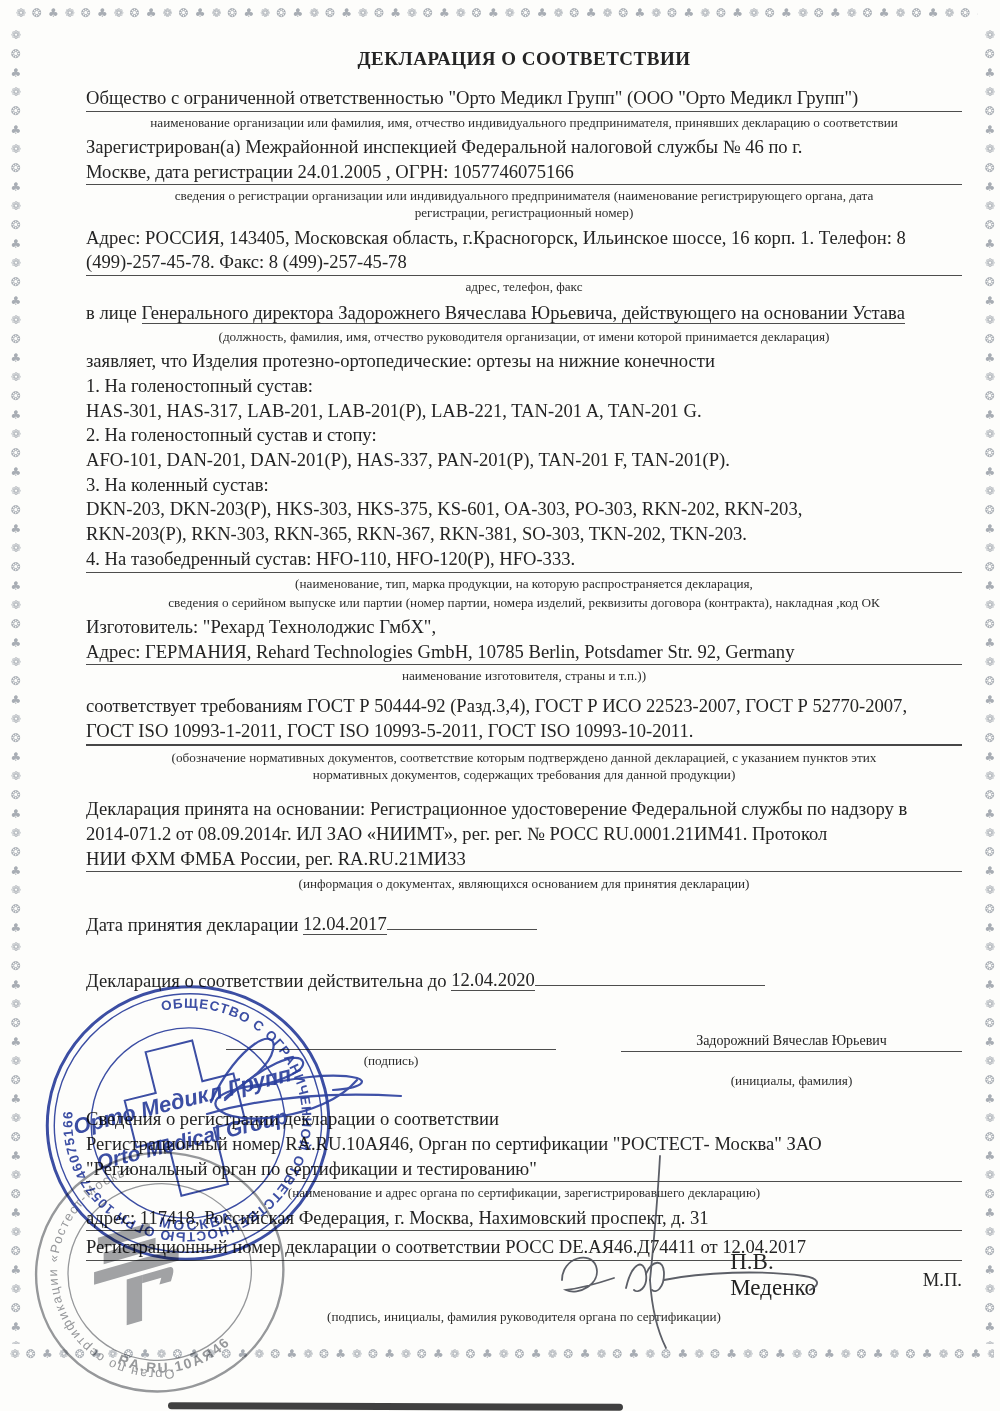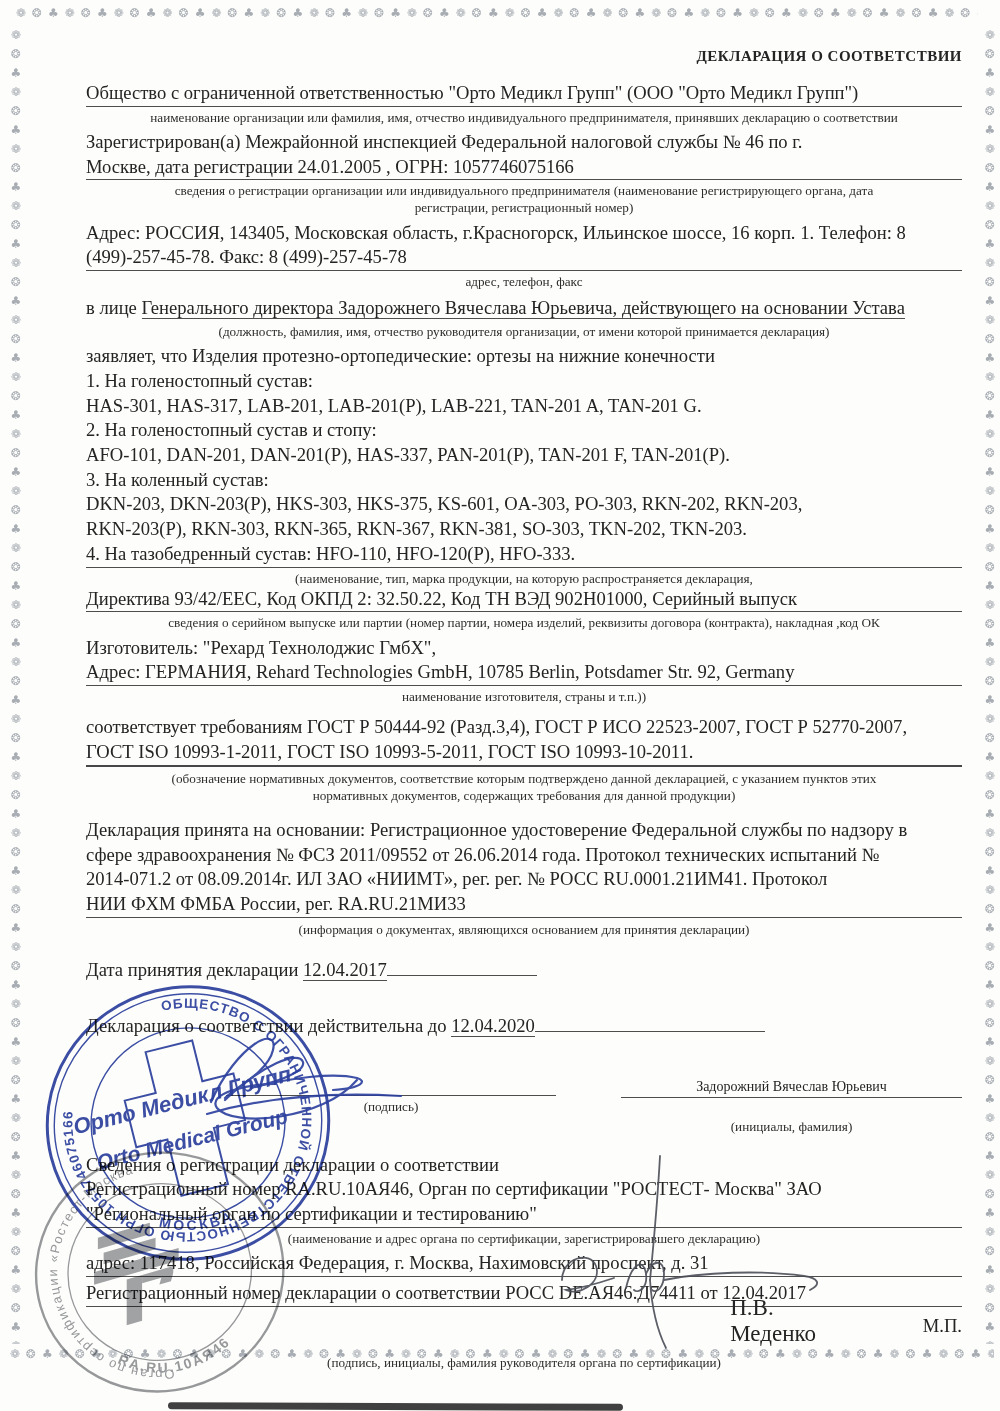--- a/index.html
+++ b/index.html
@@ -17,21 +17,21 @@
   .border-bottom{top:1347px;left:10px;width:984px;height:22px;}
   .border-left,.border-right{writing-mode:vertical-rl;text-orientation:upright;width:20px;height:1316px;top:28px;letter-spacing:5px;}
   .border-left{left:3px;}
   .border-right{left:977px;}
   
   .content{position:absolute;left:86px;top:38px;width:876px;}
   .t{font-size:18.6px;line-height:1.33;}
   .hint{font-size:13.2px;line-height:1.3;text-align:center;color:#2d2d2d;}
   .ul{border-bottom:1.6px solid #4d4d4d;}
   .ul2{border-bottom:2.6px solid #474747;}
-  .title{font-size:15px;font-weight:bold;text-align:right;letter-spacing:.5px;margin:10px 0 16px 0;}
+  .title{font-size:19px;font-weight:bold;text-align:center;letter-spacing:.5px;margin:10px 0 16px 0;}
   .mt4{margin-top:4px;}.mt6{margin-top:6px;}
   .mt10{margin-top:10px;}.mt14{margin-top:14px;}.mt18{margin-top:18px;}.mt30{margin-top:30px;}
   .tail-line{display:inline-block;border-bottom:1.6px solid #4d4d4d;height:1em;vertical-align:baseline;}
   
   .sig-row{display:flex;margin-top:14px;}
   .sig-col-left{width:330px;margin-left:140px;}
   .sig-col-right{flex:1;margin-left:65px;}
   .sig-line{height:42px;border-bottom:1.5px solid #4d4d4d;}
   .sig-name{font-size:14px;text-align:center;height:42px;display:flex;align-items:flex-end;justify-content:center;border-bottom:1.5px solid #4d4d4d;padding-bottom:2px;}
   
@@ -76,35 +76,33 @@
     <div class="t">1. На голеностопный сустав:</div>
     <div class="t">HAS-301, HAS-317, LAB-201, LAB-201(P), LAB-221, TAN-201 A, TAN-201 G.</div>
     <div class="t">2. На голеностопный сустав и стопу:</div>
     <div class="t">AFO-101, DAN-201, DAN-201(P), HAS-337, PAN-201(P), TAN-201 F, TAN-201(P).</div>
     <div class="t">3. На коленный сустав:</div>
     <div class="t">DKN-203, DKN-203(P), HKS-303, HKS-375, KS-601, OA-303, PO-303, RKN-202, RKN-203,</div>
     <div class="t">RKN-203(P), RKN-303, RKN-365, RKN-367, RKN-381, SO-303, TKN-202, TKN-203.</div>
     <div class="t ul">4. На тазобедренный сустав: HFO-110, HFO-120(P), HFO-333.</div>
     <div class="hint" style="padding-top:2px;">(наименование, тип, марка продукции, на которую распространяется декларация,</div>
 
-    <div class="t ul">Директива 93/42/ЕЕС, Код ОКПД 2:  32.50.22, Код ТН ВЭД 902Н01000, Серийный выпуск</div>
     <div class="hint" style="padding-top:2px;">сведения о серийном выпуске или партии (номер партии, номера изделий, реквизиты договора (контракта), накладная ,код ОК</div>
 
     <div class="t mt4">Изготовитель: "Рехард Технолоджис ГмбХ",</div>
     <div class="t ul">Адрес: ГЕРМАНИЯ, Rehard Technologies GmbH, 10785 Berlin, Potsdamer Str. 92, Germany</div>
     <div class="hint" style="padding-top:2px;">наименование изготовителя, страны и т.п.))</div>
 
     <div class="t mt10">соответствует требованиям ГОСТ Р 50444-92 (Разд.3,4), ГОСТ Р ИСО 22523-2007, ГОСТ Р 52770-2007,</div>
     <div class="t ul2">ГОСТ  ISO 10993-1-2011, ГОСТ  ISO 10993-5-2011, ГОСТ  ISO 10993-10-2011.</div>
     <div class="hint" style="padding-top:3px;">(обозначение нормативных документов, соответствие которым подтверждено данной декларацией, с указанием пунктов этих</div>
     <div class="hint">нормативных документов, содержащих требования для данной продукции)</div>
 
     <div class="mt14">
       <div class="t">Декларация принята на основании: Регистрационное удостоверение Федеральной службы по надзору в</div>
-      <div class="t">сфере здравоохранения № ФСЗ 2011/09552 от 26.06.2014 года. Протокол  технических испытаний №</div>
       <div class="t">2014-071.2 от 08.09.2014г. ИЛ ЗАО «НИИМТ», рег. рег. № РОСС RU.0001.21ИМ41. Протокол</div>
       <div class="t ul">НИИ ФХМ ФМБА России, рег. RA.RU.21МИ33</div>
     </div>
     <div class="hint" style="padding-top:3px;">(информация о документах, являющихся основанием для принятия декларации)</div>
 
     <div class="t mt18"><span>Дата принятия декларации </span><span class="ul">12.04.2017</span><span class="tail-line" style="width:150px;"></span></div>
 
     <div class="t mt30"><span>Декларация о соответствии действительна до </span><span class="ul">12.04.2020</span><span class="tail-line" style="width:230px;"></span></div>
 
     <div class="sig-row">

